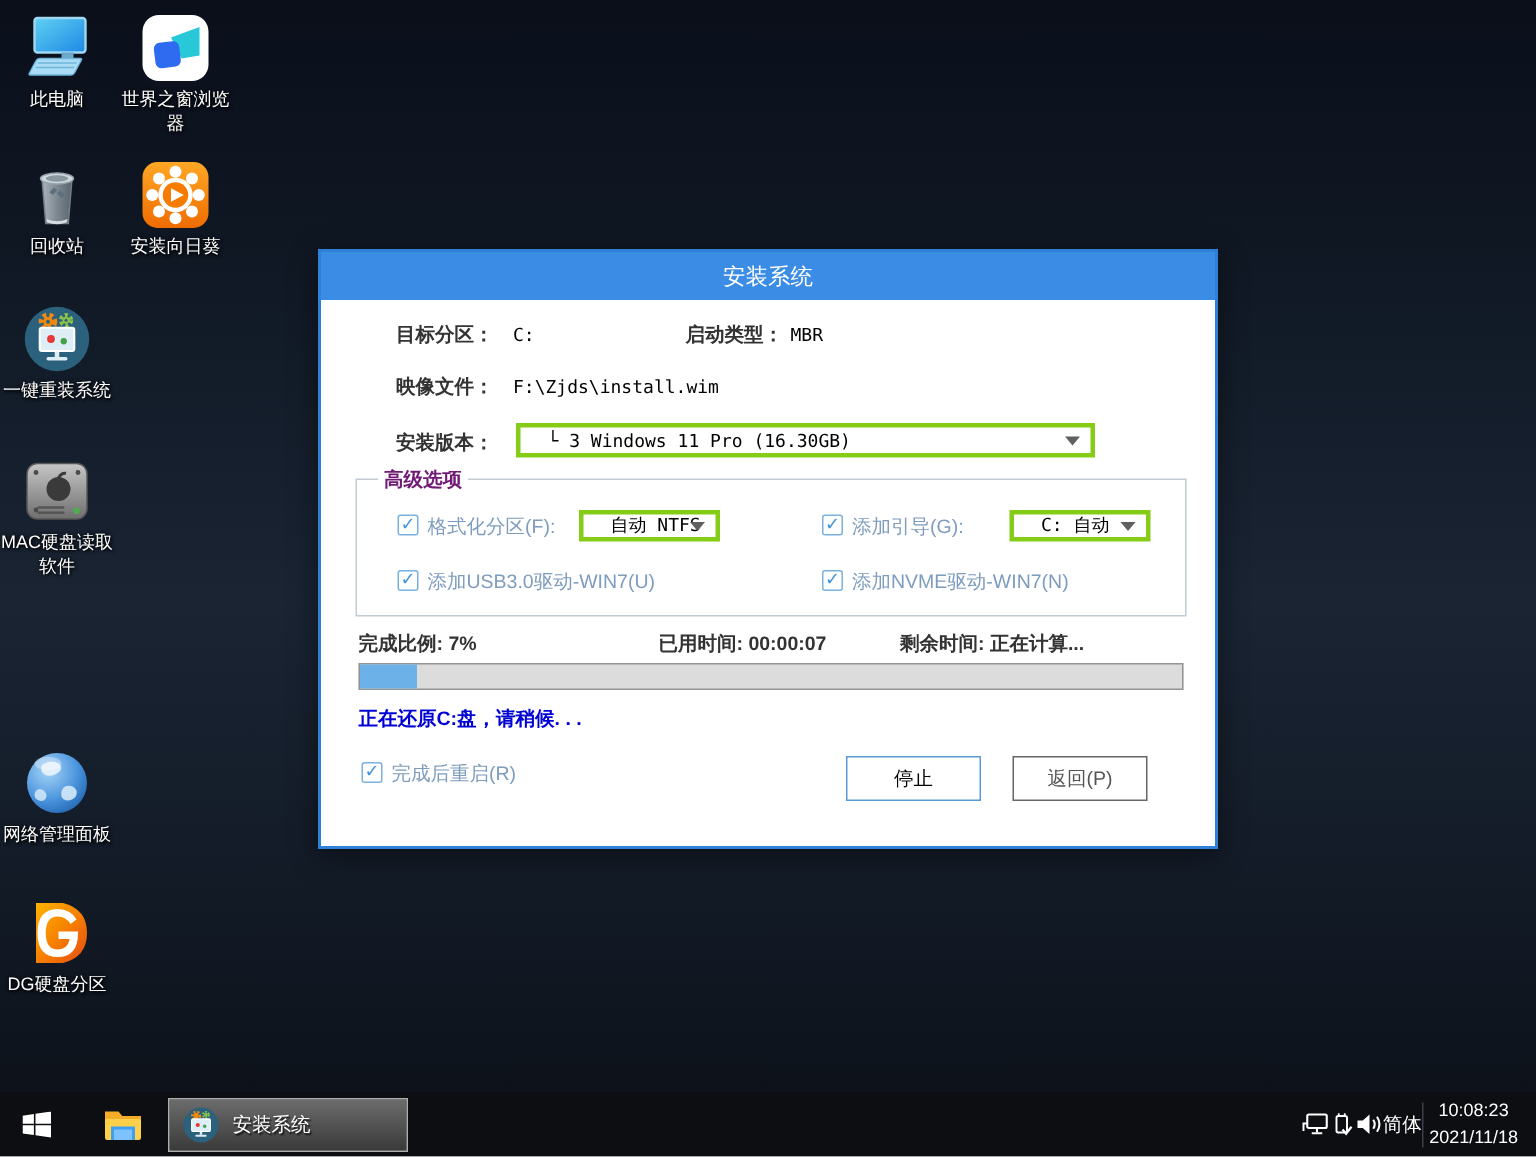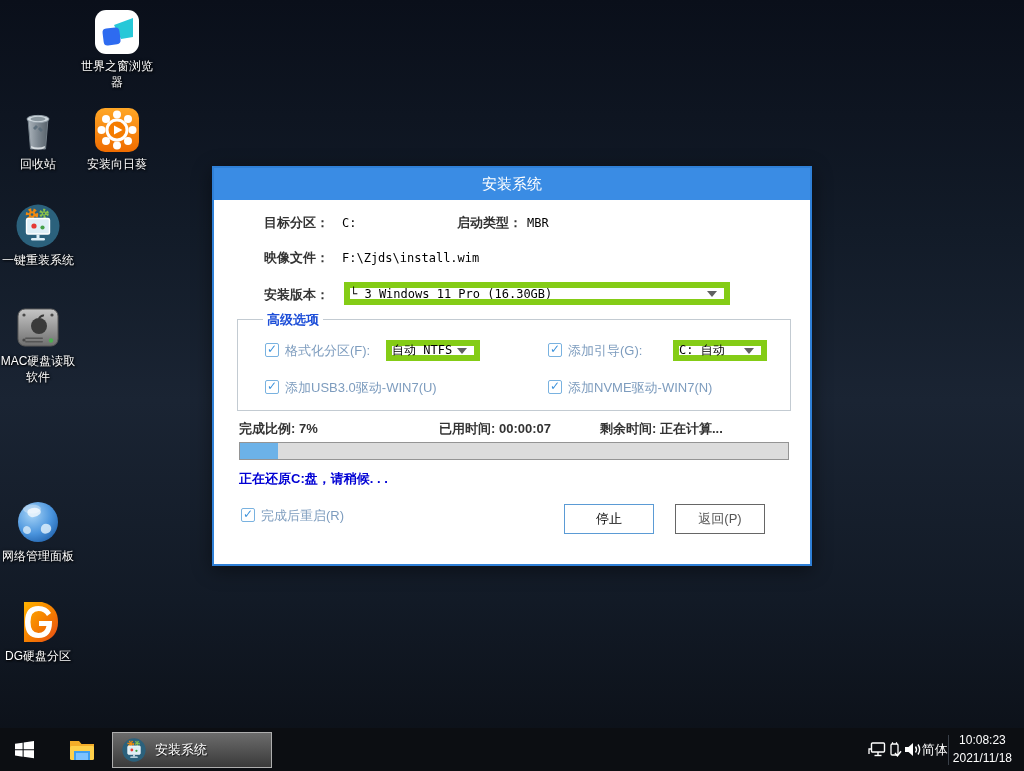--- a/index.html
+++ b/index.html
@@ -27,32 +27,32 @@
   }
   .dlg-titlebar {
     position:absolute; left:0; top:0; right:0; height:32px; background:#3a8ce4;
     display:flex; align-items:center; justify-content:center;
     color:#ffffff; font-size:15px;
   }
   .dlg-label { position:absolute; font-size:13px; font-weight:bold; color:#333333; white-space:nowrap; }
   .dlg-value { position:absolute; font-family:"DejaVu Sans Mono","Liberation Mono",monospace; font-size:12px; color:#000; white-space:nowrap; }
 
   .combo {
-    position:absolute; border:6px solid #84cc16; background:#fff;
+    position:absolute; border:3px solid #84cc16; background:#fff;
     font-family:"DejaVu Sans Mono","Liberation Mono",monospace; font-size:12px; color:#000;
-    display:flex; align-items:center; padding-left:0; white-space:nowrap;
+    display:flex; align-items:center; padding-left:18px; white-space:nowrap;
   }
   .combo .arrow {
     position:absolute; right:7px; top:50%; transform:translateY(-50%);
     width:0; height:0; border-left:5px solid transparent; border-right:5px solid transparent;
     border-top:6px solid #606060;
   }
 
   .groupbox { position:absolute; left:23px; top:151px; width:554px; height:92px; border:1px solid #c3cbd2; }
-  .group-title { position:absolute; left:25px; top:-9px; background:#ffffff; padding:0 4px; font-size:13px; font-weight:bold; color:#1d4ed8; }
+  .group-title { position:absolute; left:14px; top:-9px; background:#ffffff; padding:0 4px; font-size:13px; font-weight:bold; color:#701a75; }
 
   .cb { position:absolute; width:14px; height:14px; border:1px solid #79b2e0; background:#fff; border-radius:2px; }
   .cb.checked::after {
     content:"\2713"; position:absolute; left:1px; top:-2px; color:#3d93dc; font-size:12px; font-weight:bold;
   }
   .cb-label { position:absolute; font-size:13px; color:#7d9cbe; white-space:nowrap; }
 
   .prog-label { position:absolute; font-size:13px; font-weight:bold; color:#333333; white-space:nowrap; }
   .progressbar {
     position:absolute; left:25px; top:274px; width:550px; height:18px;
@@ -85,20 +85,38 @@
   .tray-icon { display:flex; align-items:center; justify-content:center; cursor:pointer; }
   .tray-ime { color:#ffffff; font-size:13px; cursor:pointer; }
   .tray-sep { width:1px; height:30px; background:#3a4049; }
   .tray-clock { color:#ffffff; font-size:12px; text-align:center; line-height:1.45; cursor:pointer; padding:0 4px; }
 </style>
 </head>
 <body>
 
 <div class="desktop">
 
+  <div class="di" style="left:0px; top:8px;">
+    <svg width="48" height="48" viewBox="0 0 48 48">
+      <defs>
+          <linearGradient id="pcscr" x1="0" y1="0" x2="1" y2="1">
+        <stop offset="0" stop-color="#5fd2f2"></stop>
+            <stop offset="1" stop-color="#1e88e5"></stop>
+          </linearGradient>
+        </defs>
+      <rect x="9" y="4" width="34" height="23" rx="2" fill="url(#pcscr)" stroke="#9fd8f0" stroke-width="1.6"></rect>
+      <rect x="27" y="27" width="8" height="4" fill="#6aa7c8"></rect>
+      <g transform="skewX(-28)" style="transform-origin:24px 40px;">
+        <rect x="6" y="31" width="30" height="11" rx="1.5" fill="#aadcf5" stroke="#6fb6dd" stroke-width="1"></rect>
+        <line x1="8" y1="34" x2="34" y2="34" stroke="#6fb6dd" stroke-width="1"></line>
+        <line x1="8" y1="37" x2="34" y2="37" stroke="#6fb6dd" stroke-width="1"></line>
+      </g>
+    </svg>
+    <div class="di-label">此电脑</div>
+  </div>
 
   <div class="di" style="left:79px; top:8px;">
     <svg width="48" height="48" viewBox="0 0 48 48">
       <rect x="2" y="2" width="44" height="44" rx="11" fill="#ffffff"></rect>
       <polygon points="21,17 40,10 40,29 28,31" fill="#27c8d8"></polygon>
       <rect x="10" y="20" width="17" height="17" rx="4" fill="#2e6bf0" transform="rotate(-7 18 28)"></rect>
     </svg>
     <div class="di-label">世界之窗浏览器</div>
   </div>
 

